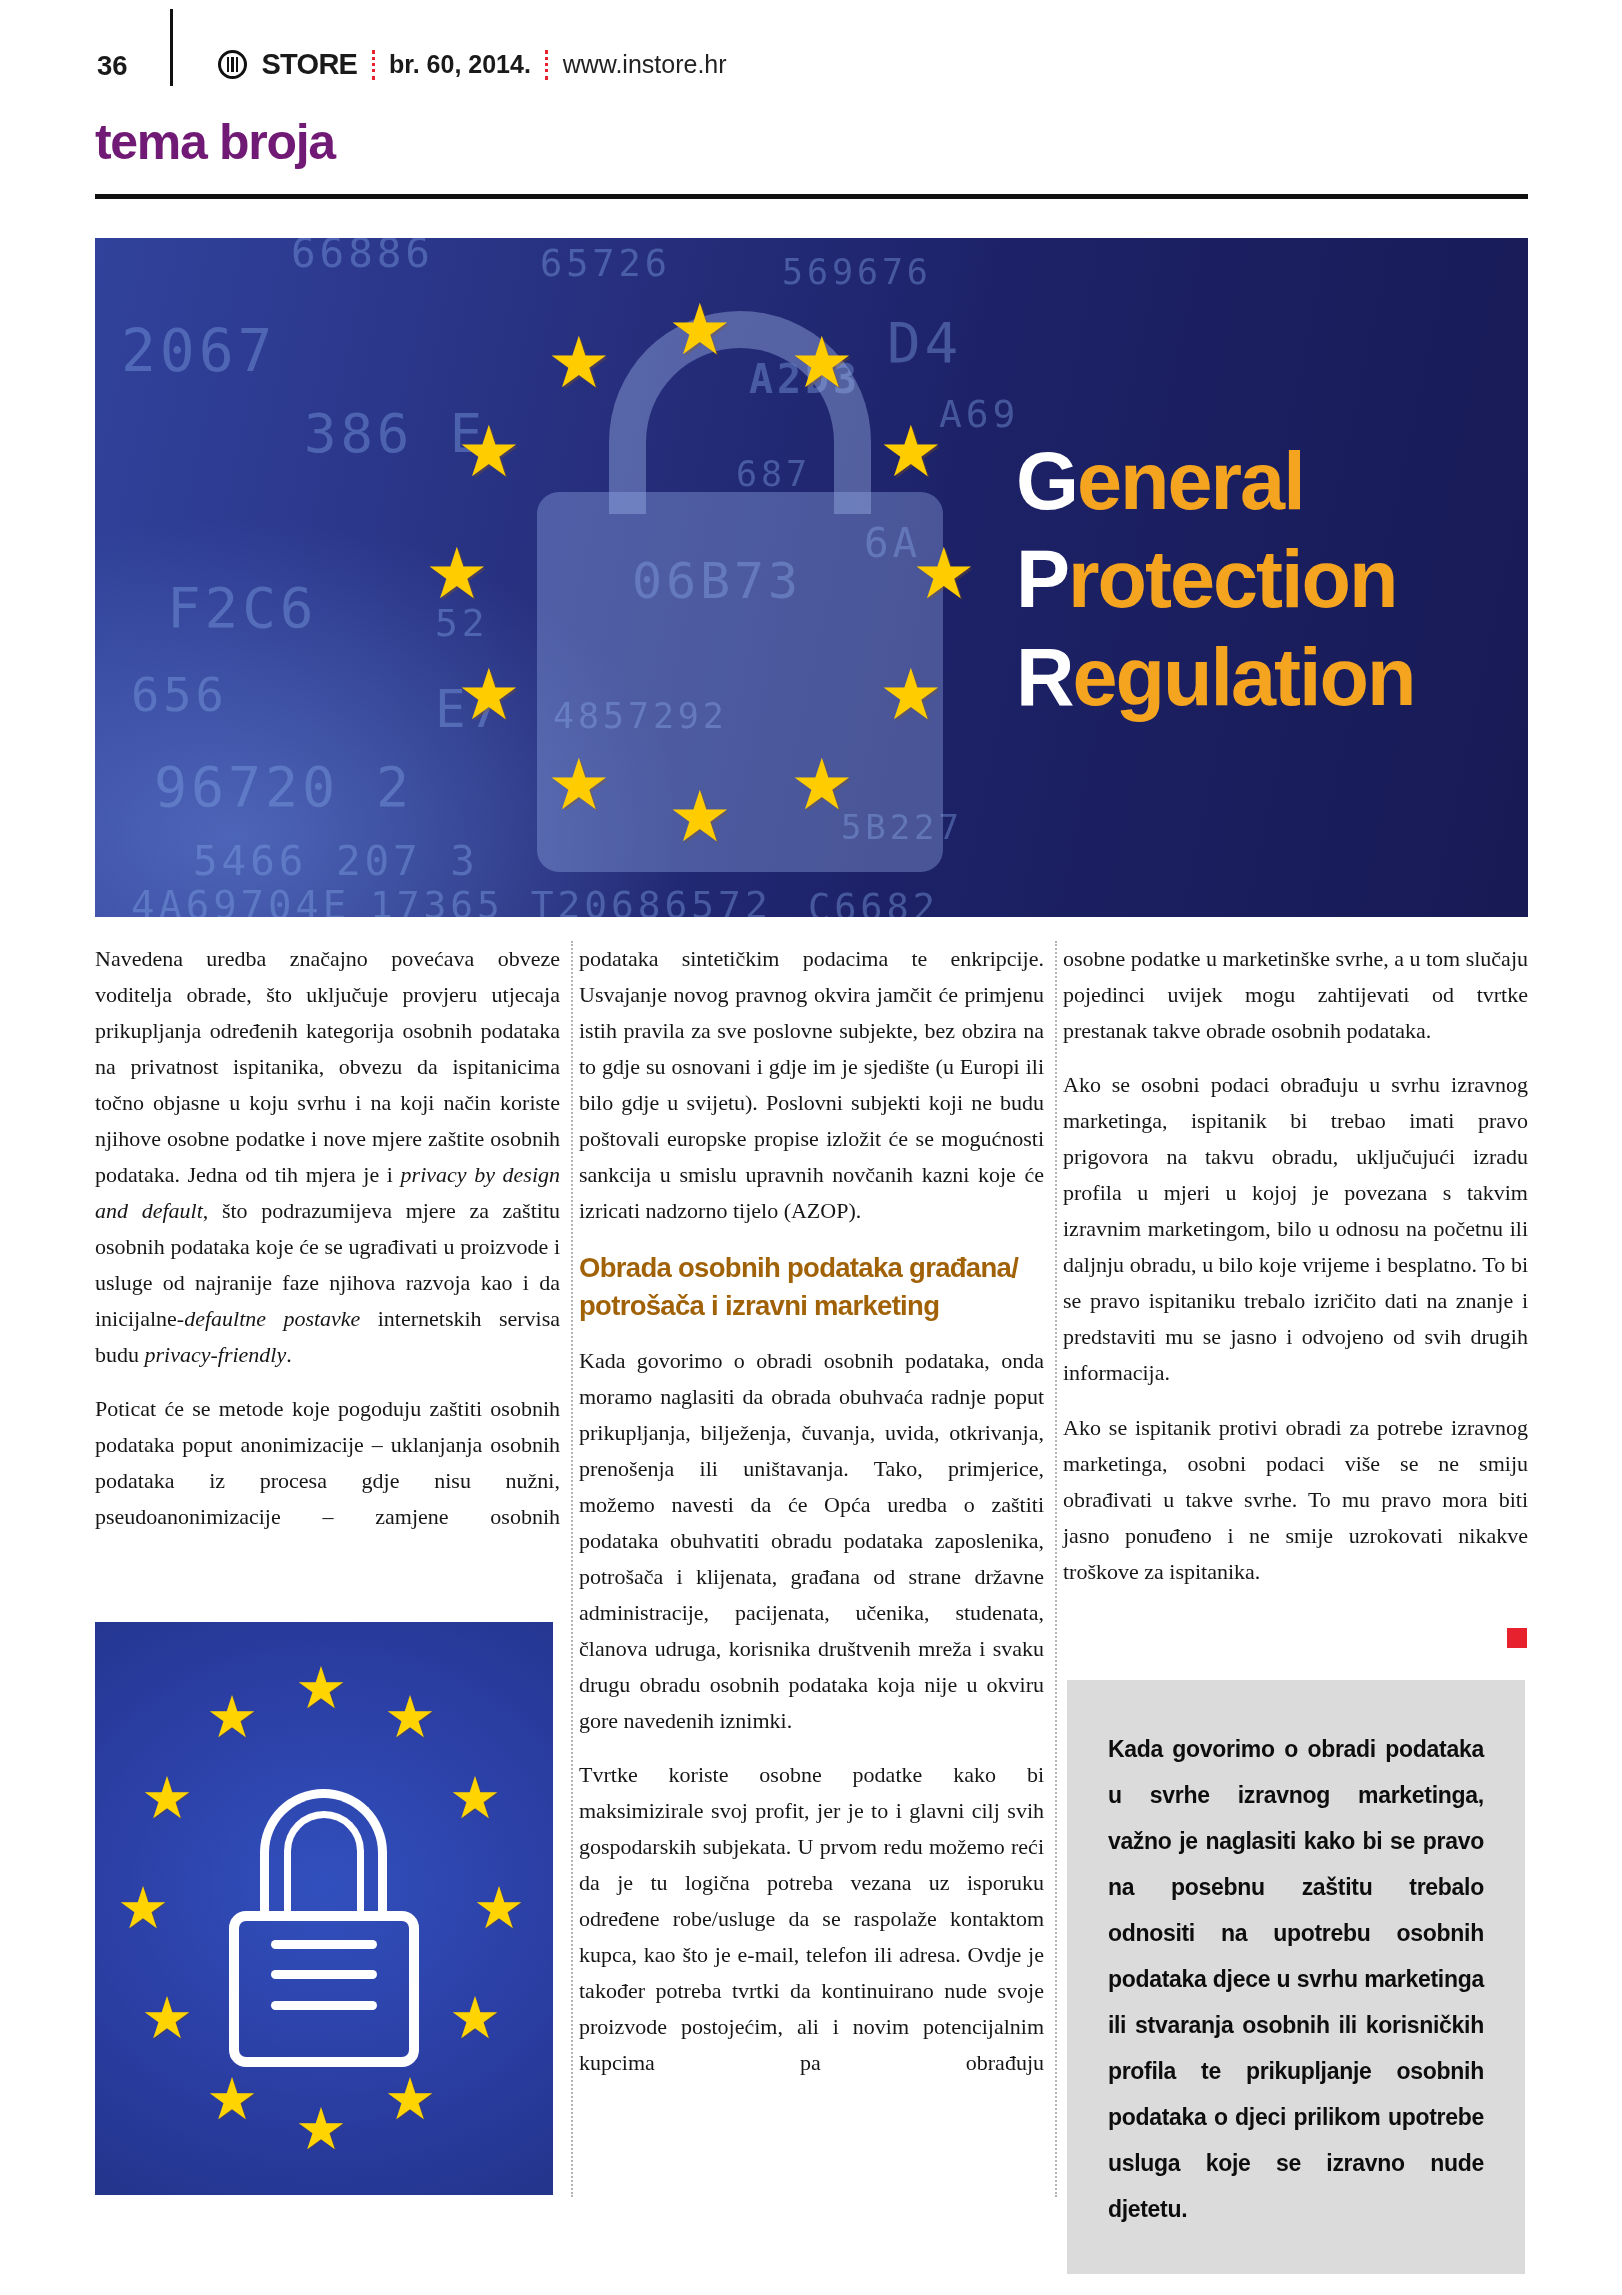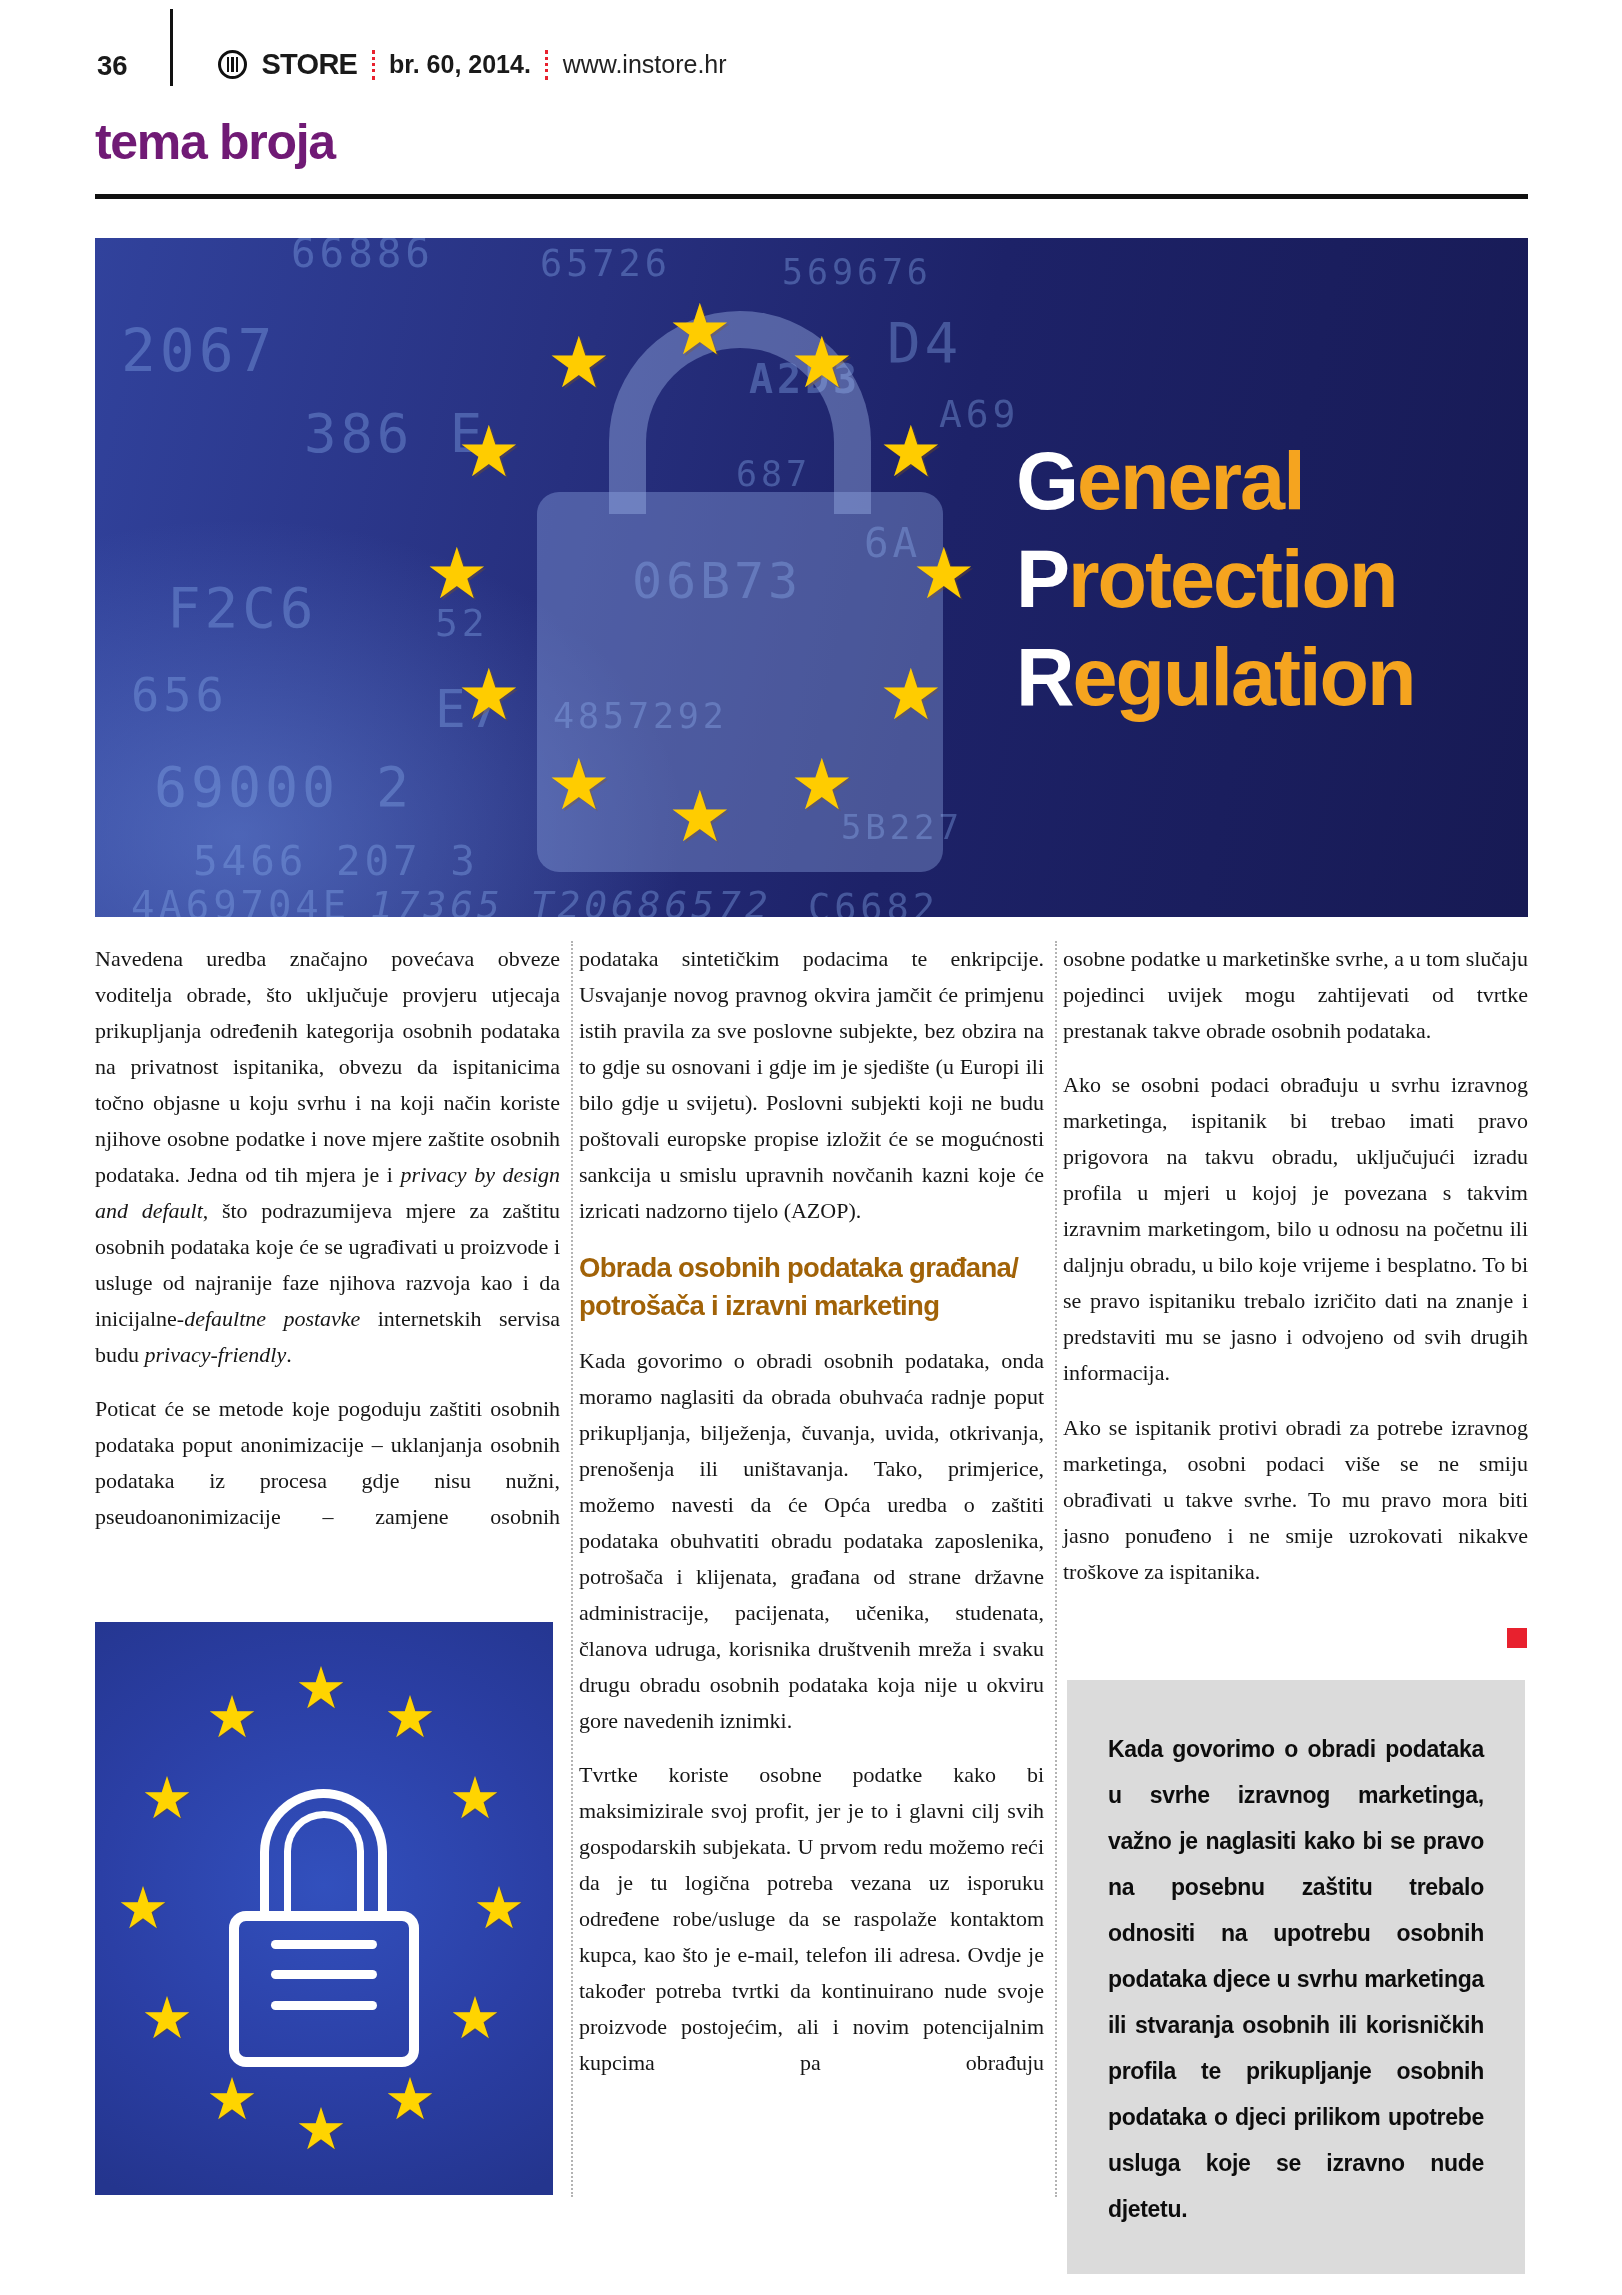--- a/index.html
+++ b/index.html
@@ -116,25 +116,25 @@
         <span class="hex" style="left: 792px; top: 72px; font-size: 56px;">D4</span>
         <span class="hex" style="left: 844px; top: 154px; font-size: 38px;">A69</span>
         <span class="hex" style="left: 641px; top: 216px; font-size: 35px;">687</span>
         <span class="hex" style="left: 537px; top: 278px; font-size: 50px; margin-top: 36px;">06B73</span>
         <span class="hex" style="left: 769px; top: 281px; font-size: 41px;">6A</span>
         <span class="hex" style="left: 72px; top: 337px; font-size: 56px;">F2C6</span>
         <span class="hex" style="left: 340px; top: 363px; font-size: 38px;">52</span>
         <span class="hex" style="left: 36px; top: 429px; font-size: 47px;">656</span>
         <span class="hex" style="left: 340px; top: 442px; font-size: 51px;">E7</span>
         <span class="hex" style="left: 458px; top: 458px; font-size: 35px;">4857292</span>
-        <span class="hex" style="left: 59px; top: 517px; font-size: 55px;">69000 2</span>
+        <span class="hex" style="left: 59px; top: 517px; font-size: 55px;">96720 2</span>
         <span class="hex" style="left: 98px; top: 599px; font-size: 41px;">5466 207 3</span>
         <span class="hex" style="left: 746px; top: 569px; font-size: 34px;">5B227</span>
         <span class="hex" style="left: 36px; top: 645px; font-size: 39px;">4A69704E</span>
-        <span class="hex" style="left: 275px; top: 645px; font-size: 38px; font-style: italic;">17365 T20686572</span>
+        <span class="hex" style="left: 275px; top: 645px; font-size: 38px;">17365 T20686572</span>
         <span class="hex" style="left: 713px; top: 648px; font-size: 37px;">C6682</span>
       </div>
     <div class="hero-shackle"></div>
     <div class="hero-lockbody"></div>
     <div>
         <span class="star" style="left: 573px; top: 56px; font-size: 71px;">★</span>
         <span class="star" style="left: 695px; top: 89px; font-size: 71px;">★</span>
         <span class="star" style="left: 784px; top: 178px; font-size: 71px;">★</span>
         <span class="star" style="left: 817px; top: 300px; font-size: 71px;">★</span>
         <span class="star" style="left: 784px; top: 421px; font-size: 71px;">★</span>

